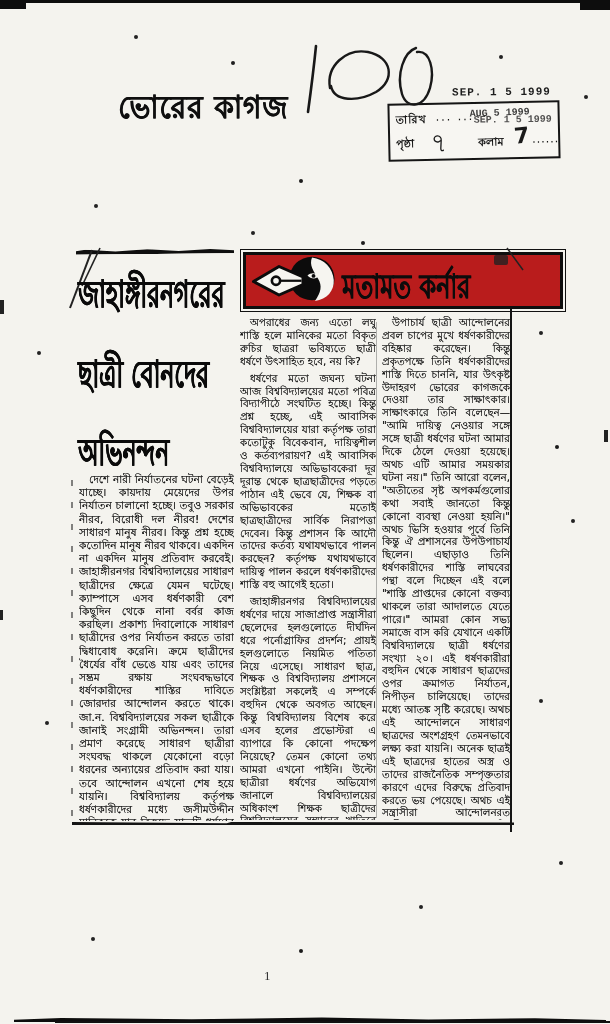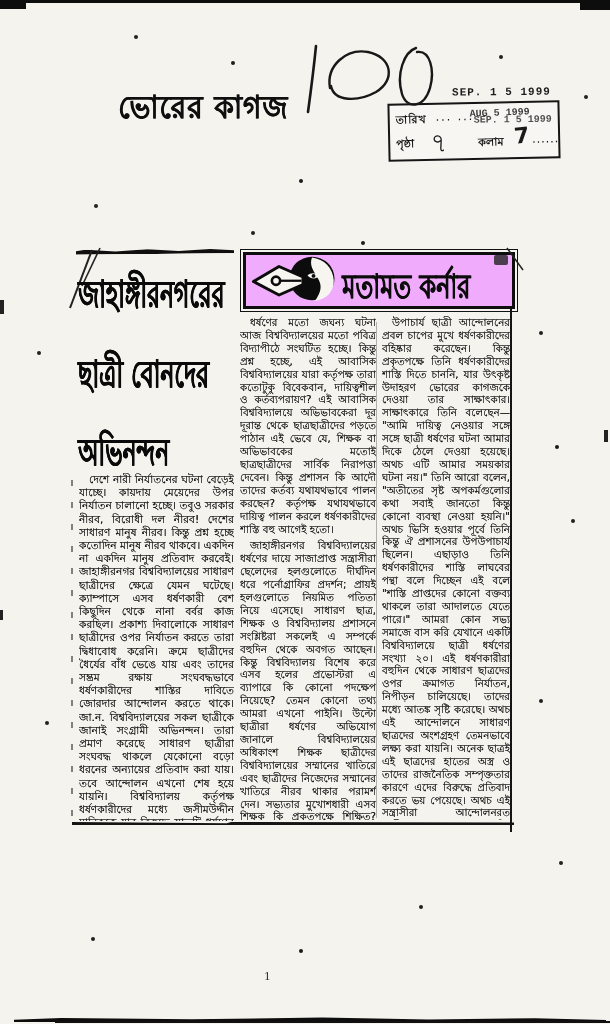--- a/index.html
+++ b/index.html
@@ -72,23 +72,23 @@
     background:repeating-linear-gradient(#333 0 6px, transparent 6px 22px);opacity:.6;}
   
   .headline{position:absolute;left:78px;top:260px;width:160px;color:#0a0a0a;
     font-family:"DejaVu Sans", sans-serif;font-weight:700;}
   .headline .hl{white-space:nowrap;transform-origin:left top;transform:scaleX(.78) scaleY(1.25);
     font-size:30px;text-shadow:.6px 0 0 #0a0a0a, 0 .4px 0 #0a0a0a;}
   .hl1{position:absolute;top:4px;}
   .hl2{position:absolute;top:84px;}
   .hl3{position:absolute;top:162px;}
   
-  .banner{position:absolute;left:243px;top:252px;width:272px;height:57px;
+  .banner{position:absolute;left:243px;top:252px;width:320px;height:57px;
     border:3px solid #0e0e0e;outline:1px solid #111;outline-offset:2px;
-    background:#f0abfc;box-sizing:border-box;}
+    background:#b91c1c;box-sizing:border-box;}
   .banner-logo{position:absolute;left:2px;top:1px;width:92px;height:48px;}
   .banner-title{position:absolute;left:96px;top:6px;width:165px;
     font-family:"DejaVu Sans", sans-serif;font-weight:700;font-size:28px;color:#0c0c0c;
     white-space:nowrap;transform-origin:left top;transform:scaleX(.85) scaleY(1.2);
     text-shadow:.5px 0 0 #0c0c0c;}
   .banner-fold{position:absolute;left:505px;top:246px;width:22px;height:26px;}
   .banner-smudge{position:absolute;left:494px;top:255px;width:14px;height:10px;background:#222;
     opacity:.8;border-radius:2px;}
   
   .col{position:absolute;overflow:hidden;text-align:justify;
@@ -181,20 +181,21 @@
   <svg width="22" height="26" viewBox="0 0 22 26">
       <path d="M2,2 L18,24" stroke="#222" stroke-width="1.5" fill="none"></path>
     </svg>
 </div>
 
 <div class="col col-1">
   <p>দেশে নারী নির্যাতনের ঘটনা বেড়েই যাচ্ছে। কায়দায় মেয়েদের উপর নির্যাতন চালানো হচ্ছে। তবুও সরকার নীরব, বিরোধী দল নীরব! দেশের সাধারণ মানুষ নীরব। কিন্তু প্রশ্ন হচ্ছে কতোদিন মানুষ নীরব থাকবে। একদিন না একদিন মানুষ প্রতিবাদ করবেই। জাহাঙ্গীরনগর বিশ্ববিদ্যালয়ের সাধারণ ছাত্রীদের ক্ষেত্রে যেমন ঘটেছে। ক্যাম্পাসে এসব ধর্ষণকারী বেশ কিছুদিন থেকে নানা বর্বর কাজ করছিল। প্রকাশ্য দিবালোকে সাধারণ ছাত্রীদের ওপর নির্যাতন করতে তারা দ্বিধাবোধ করেনি। ক্রমে ছাত্রীদের ধৈর্যের বাঁধ ভেঙে যায় এবং তাদের সম্ভ্রম রক্ষায় সংঘবদ্ধভাবে ধর্ষণকারীদের শাস্তির দাবিতে জোরদার আন্দোলন করতে থাকে। জা.ন. বিশ্ববিদ্যালয়ের সকল ছাত্রীকে জানাই সংগ্রামী অভিনন্দন। তারা প্রমাণ করেছে সাধারণ ছাত্রীরা সংঘবদ্ধ থাকলে যেকোনো বড়ো ধরনের অন্যায়ের প্রতিবাদ করা যায়। তবে আন্দোলন এখনো শেষ হয়ে যায়নি। বিশ্ববিদ্যালয় কর্তৃপক্ষ ধর্ষণকারীদের মধ্যে জসীমউদ্দীন মানিককে যার বিরুদ্ধে সাতটি ধর্ষণের অভিযোগ; তাকে চিরদিনের জন্য বিশ্ববিদ্যালয় থেকে বহিষ্কার করেছে। তার সহযোগী ধর্ষণকারীদের বহিষ্কার করেছে ১ বছর এবং ২ বছরের জন্য। কিন্তু ধর্ষণের মতো চরম জঘন্য কাজের এই শাস্তি কি যথেষ্ট? ধর্ষণের মতো গুরুতর</p>
 </div>
 
 <div class="col col-2">
+  <p>অপরাধের জন্য এতো লঘু শাস্তি হলে মানিকের মতো বিকৃত রুচির ছাত্ররা ভবিষ্যতে ছাত্রী ধর্ষণে উৎসাহিত হবে, নয় কি?</p>
   <p>ধর্ষণের মতো জঘন্য ঘটনা আজ বিশ্ববিদ্যালয়ের মতো পবিত্র বিদ্যাপীঠে সংঘটিত হচ্ছে। কিন্তু প্রশ্ন হচ্ছে, এই আবাসিক বিশ্ববিদ্যালয়ের যারা কর্তৃপক্ষ তারা কতোটুকু বিবেকবান, দায়িত্বশীল ও কর্তব্যপরায়ণ? এই আবাসিক বিশ্ববিদ্যালয়ে অভিভাবকেরা দূর দূরান্ত থেকে ছাত্রছাত্রীদের পড়তে পাঠান এই ভেবে যে, শিক্ষক বা অভিভাবকের মতোই ছাত্রছাত্রীদের সার্বিক নিরাপত্তা দেবেন। কিন্তু প্রশাসন কি আদৌ তাদের কর্তব্য যথাযথভাবে পালন করছেন? কর্তৃপক্ষ যথাযথভাবে দায়িত্ব পালন করলে ধর্ষণকারীদের শাস্তি বহু আগেই হতো।</p>
   <p>জাহাঙ্গীরনগর বিশ্ববিদ্যালয়ের ধর্ষণের দায়ে সাজাপ্রাপ্ত সন্ত্রাসীরা ছেলেদের হলগুলোতে দীর্ঘদিন ধরে পর্নোগ্রাফির প্রদর্শন; প্রায়ই হলগুলোতে নিয়মিত পতিতা নিয়ে এসেছে। সাধারণ ছাত্র, শিক্ষক ও বিশ্ববিদ্যালয় প্রশাসনে সংশ্লিষ্টরা সকলেই এ সম্পর্কে বহুদিন থেকে অবগত আছেন। কিন্তু বিশ্ববিদ্যালয় বিশেষ করে এসব হলের প্রভোস্টরা এ ব্যাপারে কি কোনো পদক্ষেপ নিয়েছে? তেমন কোনো তথ্য আমরা এখনো পাইনি। উল্টো ছাত্রীরা ধর্ষণের অভিযোগ জানালে বিশ্ববিদ্যালয়ের অধিকাংশ শিক্ষক ছাত্রীদের বিশ্ববিদ্যালয়ের সম্মানের খাতিরে এবং ছাত্রীদের নিজেদের সম্মানের খাতিরে নীরব থাকার পরামর্শ দেন। সভ্যতার মুখোশধারী এসব শিক্ষক কি প্রকৃতপক্ষে শিক্ষিত? প্রকৃতপক্ষে বিবেকবান? শুধু তাই নয়, তারা বলেন তারা এসব জানেন না। এও কি সম্ভব, যে ব্যাপারটি পুরো ক্যাম্পাসের সকলেই জানেন, জানেন না শুধু প্রশাসন। এমনকি আন্দোলনরত ছাত্রীদের প্রতি অনেক শিক্ষক নোংরা মন্তব্য করেছেন। বড়ো বড়ো ডিগ্রিধারী এসব শিক্ষক মনের দিক থেকে কতোটা শিক্ষিত? জাহাঙ্গীরনগর বিশ্ববিদ্যালয়ের</p>
 </div>
 
 <div class="col col-3">
   <p>উপাচার্য ছাত্রী আন্দোলনের প্রবল চাপের মুখে ধর্ষণকারীদের বহিষ্কার করেছেন। কিন্তু প্রকৃতপক্ষে তিনি ধর্ষণকারীদের শাস্তি দিতে চাননি, যার উৎকৃষ্ট উদাহরণ ভোরের কাগজকে দেওয়া তার সাক্ষাৎকার। সাক্ষাৎকারে তিনি বলেছেন— "আমি দায়িত্ব নেওয়ার সঙ্গে সঙ্গে ছাত্রী ধর্ষণের ঘটনা আমার দিকে ঠেলে দেওয়া হয়েছে। অথচ এটি আমার সময়কার ঘটনা নয়।" তিনি আরো বলেন, "অতীতের সৃষ্ট অপকর্মগুলোর কথা সবাই জানতো কিন্তু কোনো ব্যবস্থা নেওয়া হয়নি।" অথচ ভিসি হওয়ার পূর্বে তিনি কিন্তু ঐ প্রশাসনের উপউপাচার্য ছিলেন। এছাড়াও তিনি ধর্ষণকারীদের শাস্তি লাঘবের পন্থা বলে দিচ্ছেন এই বলে "শাস্তি প্রাপ্তদের কোনো বক্তব্য থাকলে তারা আদালতে যেতে পারে।" আমরা কোন সভ্য সমাজে বাস করি যেখানে একটি বিশ্ববিদ্যালয়ে ছাত্রী ধর্ষণের সংখ্যা ২০। এই ধর্ষণকারীরা বহুদিন থেকে সাধারণ ছাত্রদের ওপর ক্রমাগত নির্যাতন, নিপীড়ন চালিয়েছে। তাদের মধ্যে আতঙ্ক সৃষ্টি করেছে। অথচ এই আন্দোলনে সাধারণ ছাত্রদের অংশগ্রহণ তেমনভাবে লক্ষ্য করা যায়নি। অনেক ছাত্রই এই ছাত্রদের হাতের অস্ত্র ও তাদের রাজনৈতিক সম্পৃক্ততার কারণে এদের বিরুদ্ধে প্রতিবাদ করতে ভয় পেয়েছে। অথচ এই সন্ত্রাসীরা আন্দোলনরত ছাত্রীদেরও কম ভয় দেখায়নি। ছাত্রীদের হলে ফোন করে আন্দোলনরত ছাত্রীদের ভয় দেখিয়ে আন্দোলন প্রতিহত করতে চেষ্টা করেছে। এমনকি মিছিলে অংশগ্রহণকারী ছাত্রীদের নাম ধরে বলেছে একে শেষ করবো; ওকে শেষ করবো। কিন্তু ছাত্রীরাতো আন্দোলন থেকে এতোটুকু পিছিয়ে আসেনি! সব বিশ্ববিদ্যালয়ের ছাত্রছাত্রীদের আহ্বান জানাই শিক্ষাব্যবস্থার অনিয়ম ও অন্যায়ের বিরুদ্ধে, জাহাঙ্গীরনগর বিশ্ববিদ্যালয়ের ছাত্রীদের অনুসরণে প্রতিবাদ জানানোর জন্য।</p>
 
 </div>
 
 <div class="page-number">1</div>

